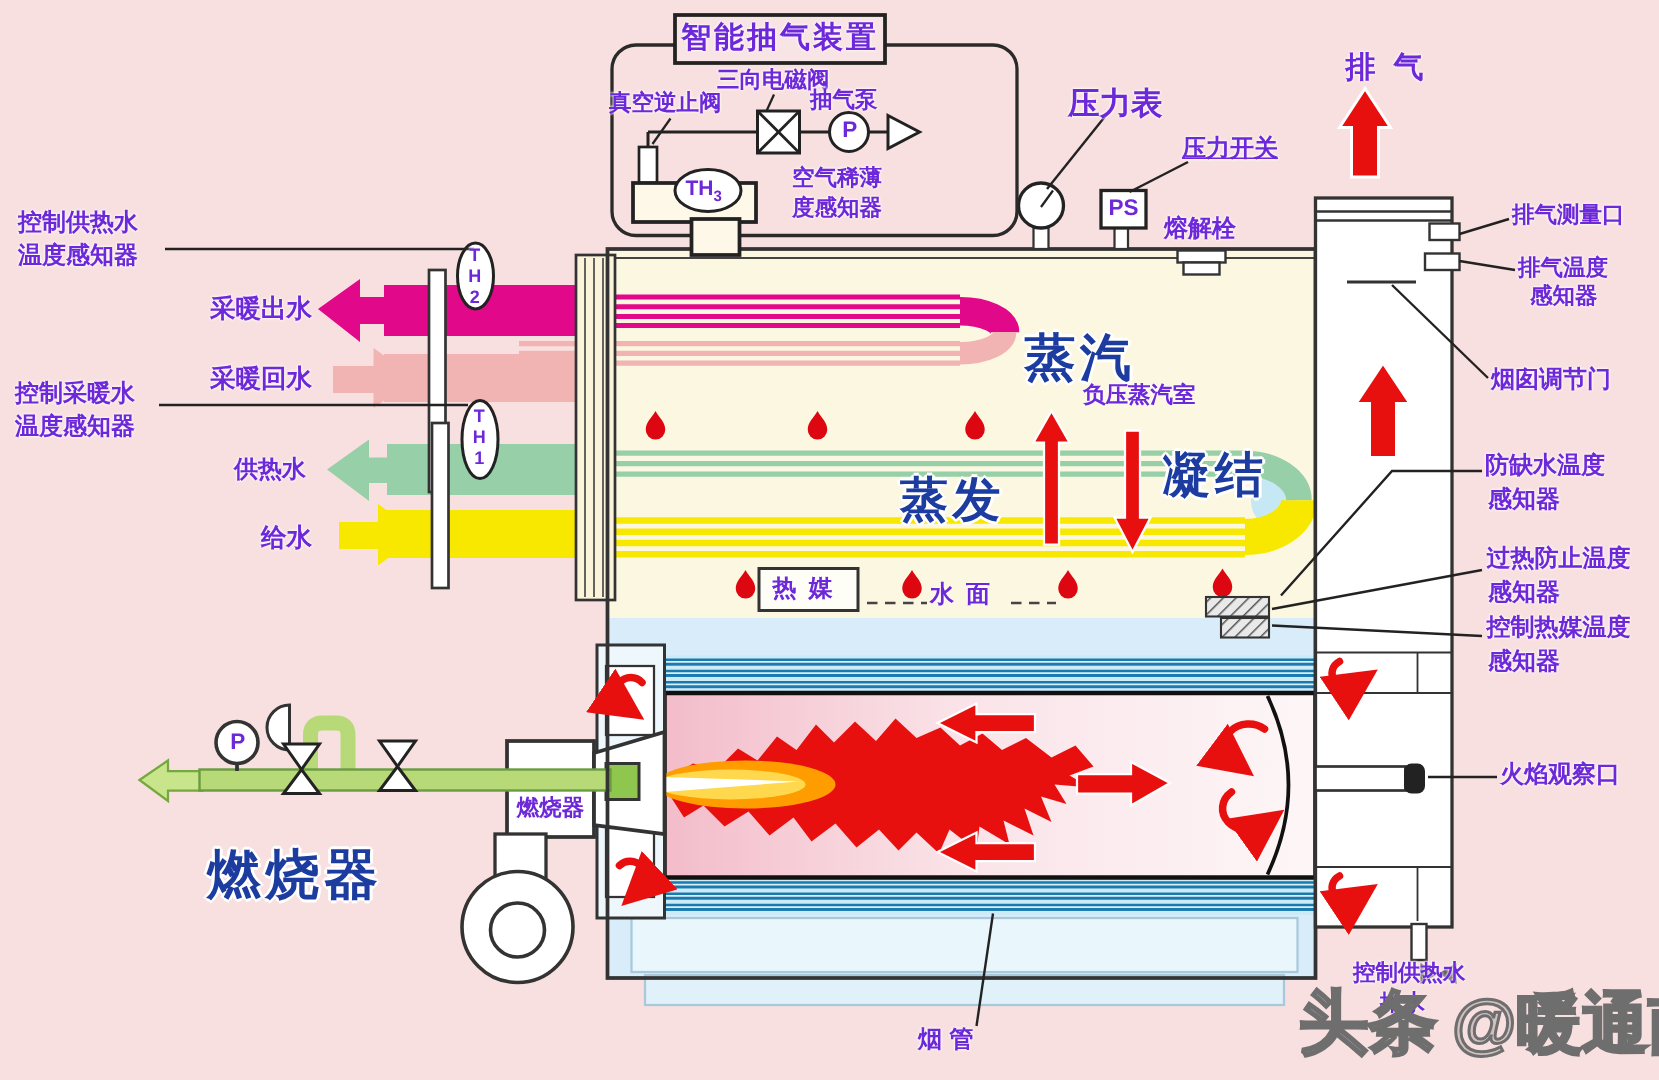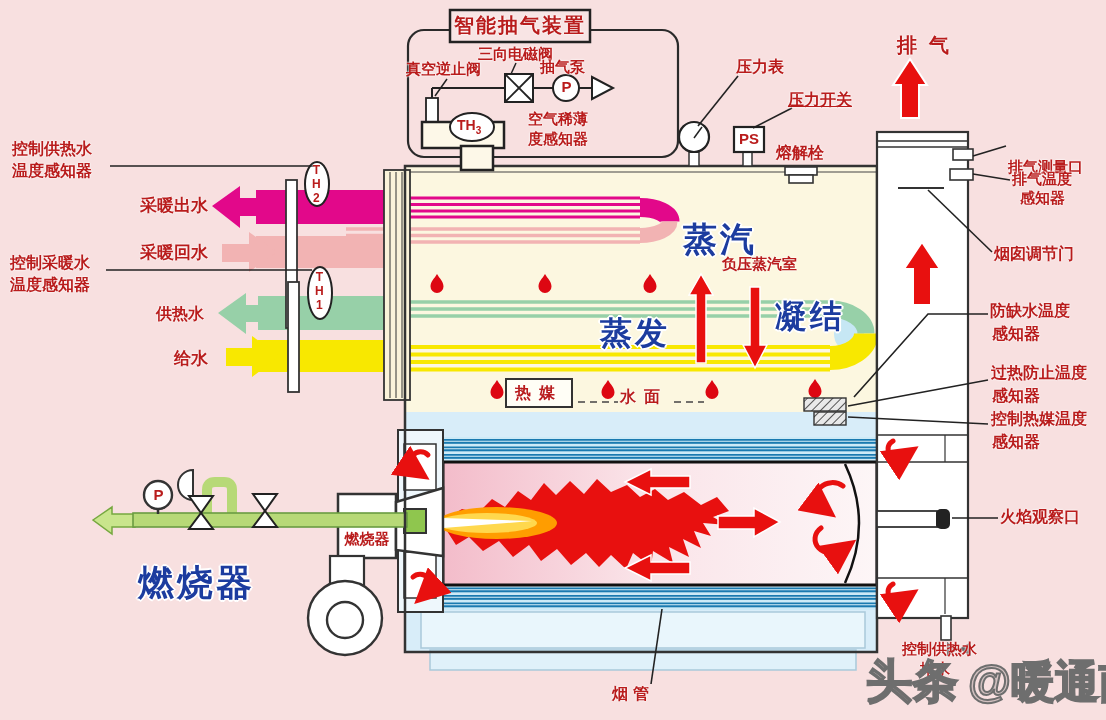--- a/index.html
+++ b/index.html
@@ -1,19 +1,19 @@
 <!DOCTYPE html>
 <html><head>
 <meta charset="utf-8">
 <style>
   html,body{margin:0;padding:0;}
   body{background:#f6dcdc;font-family:"Liberation Sans","DejaVu Sans",sans-serif;}
   #stage{position:relative;width:1106px;height:720px;background:#f8e0e0;overflow:hidden;}
   #art{position:absolute;left:0;top:0;}
-  .lbl{position:absolute;white-space:nowrap;font-weight:600;color:#b91c1c;line-height:1.12;
+  .lbl{position:absolute;white-space:nowrap;font-weight:600;color:#6d28d9;line-height:1.12;
        text-shadow:0 0 2px #fff,0 0 2px #fff;}
   .blue{color:#1c3c9f;font-weight:900;letter-spacing:3px;
         text-shadow:2px 0 #fff,-2px 0 #fff,0 2px #fff,0 -2px #fff,1px 1px #fff,-1px -1px #fff,1px -1px #fff,-1px 1px #fff;}
   .vert{writing-mode:vertical-rl;text-orientation:upright;}
   .ctr{text-align:center;}
   .wm{display:flex;align-items:baseline;gap:10px;font-weight:800;
       color:rgba(110,110,110,0.28);-webkit-text-stroke:2px #6e6e6e;text-shadow:none;}
 </style>
 </head>
 <body>
@@ -251,27 +251,27 @@
 
   <div class="lbl ctr" style="left:452px;top:14px;width:136px;font-size:20px;font-weight:900;letter-spacing:2px;">智能抽气装置</div>
   <div class="lbl" style="left:478px;top:46px;font-size:15px;">三向电磁阀</div>
   <div class="lbl" style="left:406px;top:61px;font-size:15px;">真空逆止阀</div>
   <div class="lbl" style="left:540px;top:59px;font-size:15px;">抽气泵</div>
   <div class="lbl ctr" style="left:554px;top:79px;width:25px;font-size:15px;font-weight:700;">P</div>
   <div class="lbl" style="left:457px;top:118px;font-size:14px;font-weight:700;"><span>TH</span><sub style="font-size:10px;">3</sub></div>
   <div class="lbl" style="left:528px;top:111px;font-size:15px;">空气稀薄</div>
   <div class="lbl" style="left:528px;top:131px;font-size:15px;">度感知器</div>
 
-  <div class="lbl" style="left:736px;top:58px;font-size:16px;">压力表</div>
+  <div class="lbl" style="left:712px;top:58px;font-size:21px;">压力表</div>
   <div class="lbl" style="left:788px;top:91px;font-size:16px;text-decoration:underline;">压力开关</div>
   <div class="lbl ctr" style="left:735px;top:131px;width:28px;font-size:15px;font-weight:700;">PS</div>
   <div class="lbl" style="left:776px;top:144px;font-size:16px;">熔解栓</div>
 
   <div class="lbl" style="left:897px;top:34px;font-size:20px;letter-spacing:12px;font-weight:700;">排气</div>
-  <div class="lbl" style="left:1008px;top:136px;font-size:15px;margin-top:23px;">排气测量口</div>
+  <div class="lbl" style="left:1008px;top:136px;font-size:15px;">排气测量口</div>
   <div class="lbl" style="left:1012px;top:171px;font-size:15px;">排气温度</div>
   <div class="lbl" style="left:1020px;top:190px;font-size:15px;">感知器</div>
   <div class="lbl" style="left:994px;top:245px;font-size:16px;">烟囱调节门</div>
   <div class="lbl" style="left:990px;top:302px;font-size:16px;">防缺水温度</div>
   <div class="lbl" style="left:992px;top:325px;font-size:16px;">感知器</div>
   <div class="lbl" style="left:991px;top:364px;font-size:16px;">过热防止温度</div>
   <div class="lbl" style="left:992px;top:387px;font-size:16px;">感知器</div>
   <div class="lbl" style="left:991px;top:410px;font-size:16px;">控制热媒温度</div>
   <div class="lbl" style="left:992px;top:433px;font-size:16px;">感知器</div>
   <div class="lbl" style="left:1000px;top:508px;font-size:16px;">火焰观察口</div>

